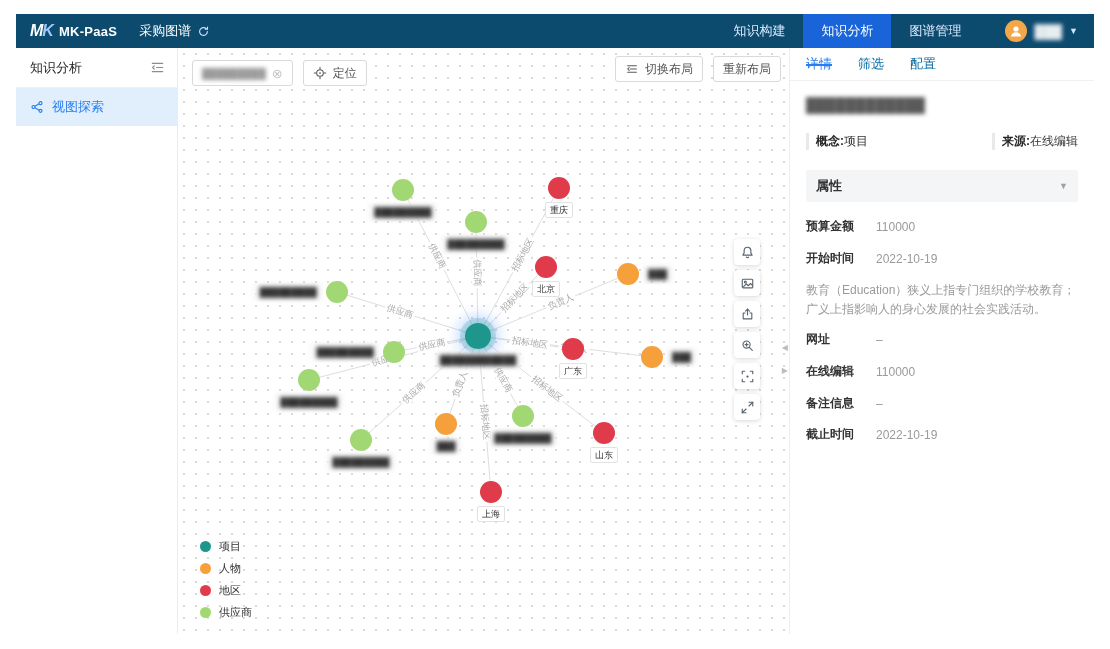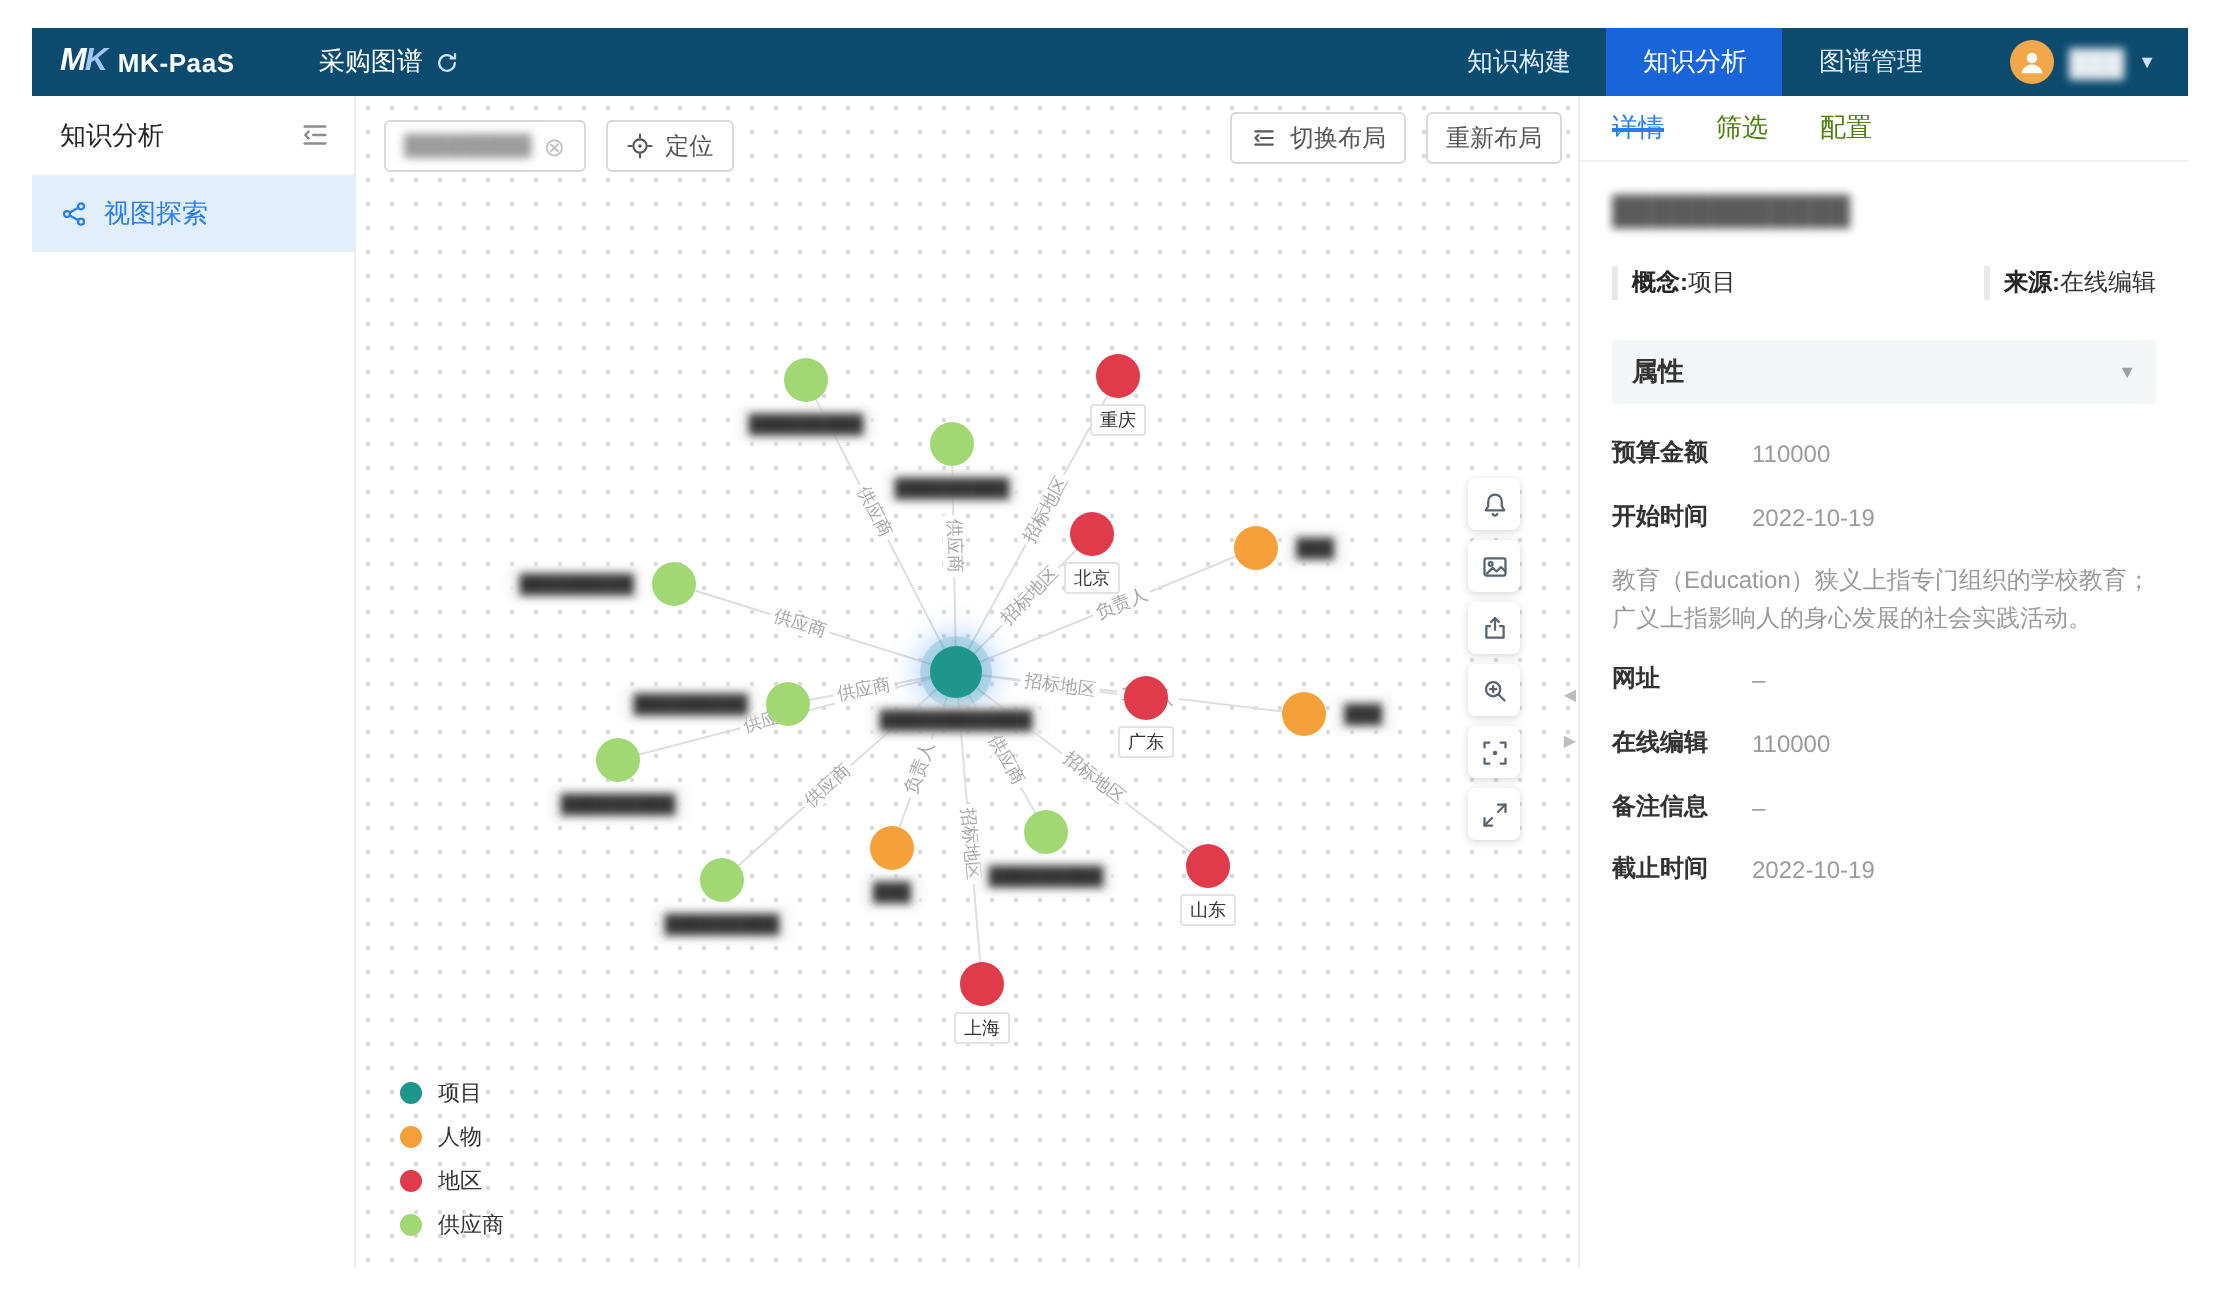--- a/index.html
+++ b/index.html
@@ -5,21 +5,21 @@
   * { box-sizing: border-box; margin: 0; padding: 0; }
   html,body { width:1110px; height:649px; background:#fff; font-family:"Liberation Sans","DejaVu Sans",sans-serif; overflow:hidden; }
   .app { position:absolute; left:16px; top:14px; width:1078px; height:620px; background:#fff; }
 
   
   .navbar { height:34px; background:#0c4a6e; display:flex; align-items:center; color:#fff; font-size:13px; }
   .nav-left { display:flex; align-items:center; padding-left:14px; }
   .logo { font-style:italic; font-weight:800; font-size:16px; letter-spacing:-1px; }
   .logo .k { color:#9fc6ff; }
   .logo-text { font-weight:bold; font-size:13px; margin-left:6px; letter-spacing:.3px; }
-  .project { margin-left:42px; display:flex; align-items:center; gap:6px; font-size:13px; }
+  .project { margin-left:22px; display:flex; align-items:center; gap:6px; font-size:13px; }
   .nav-right { margin-left:auto; display:flex; align-items:stretch; height:100%; }
   .nav-menu { display:flex; height:100%; }
   .nav-item { padding:0 18px; display:flex; align-items:center; color:#dcebff; cursor:pointer; font-size:13px; }
   .nav-item.active { background:#1a64d9; color:#fff; }
   .user-box { display:flex; align-items:center; gap:7px; padding:0 16px 0 26px; }
   .avatar { width:22px; height:22px; border-radius:50%; background:#f2a74b; display:flex; align-items:center; justify-content:center; overflow:hidden; }
   .user-caret { font-size:9px; color:#cfe2ff; }
 
   
   .content { display:flex; height:586px; }
@@ -54,21 +54,21 @@
 
   .g-toolbar { position:absolute; right:29px; top:191px; display:flex; flex-direction:column; gap:5px; z-index:6; }
   .tool-btn { width:26px; height:26px; background:#fff; border-radius:4px; box-shadow:0 1px 4px rgba(0,0,0,.16); display:flex; align-items:center; justify-content:center; cursor:pointer; }
 
   .collapse-handles { position:absolute; right:1px; top:295px; display:flex; flex-direction:column; gap:14px; z-index:6; color:#bdbdbd; font-size:8px; }
   .collapse-handles span { cursor:pointer; }
 
   
   .panel { width:305px; background:#fff; border-left:1px solid #ececec; font-size:12px; }
   .panel-tabs { display:flex; gap:26px; padding:16px 16px; height:30px; align-items:stretch; border-bottom:1px solid #f0f0f0; }
-  .panel-tab { display:flex; align-items:center; font-size:13px; color:#4d7c0f; border-bottom:2px solid transparent; cursor:pointer; }
+  .panel-tab { display:flex; align-items:center; font-size:13px; color:#0369a1; border-bottom:2px solid transparent; cursor:pointer; }
   .panel-tab.active { color:#2a7df0; border-bottom-color:#2a7df0; }
   .panel-body { padding:16px; }
   .panel-title { font-size:14px; font-weight:bold; }
   .meta-row { display:flex; justify-content:space-between; margin-top:20px; }
   .meta-item { border-left:3px solid #e9e9e9; padding-left:7px; color:#333; }
   .meta-item b { color:#262626; }
   .section-bar { margin-top:20px; background:#f4f5f7; height:32px; display:flex; align-items:center; justify-content:space-between; padding:0 10px; border-radius:2px; }
   .section-bar b { font-size:13px; color:#333; }
   .section-caret { color:#a0a0a0; font-size:9px; cursor:pointer; }
   .fields { margin-top:16px; }

